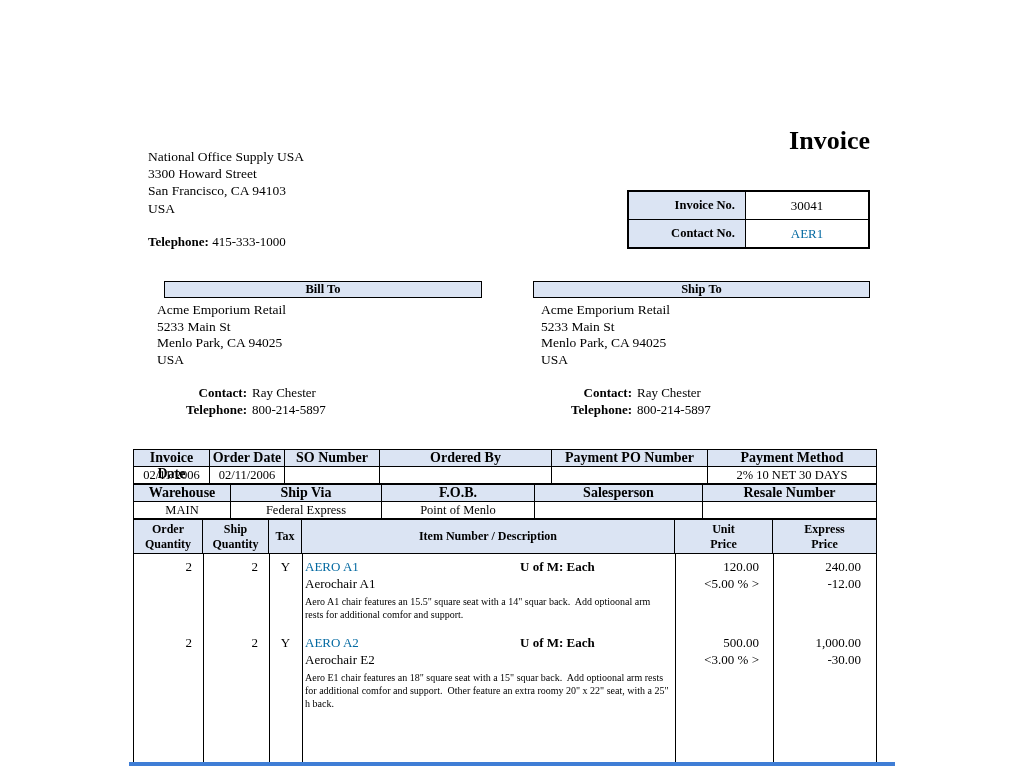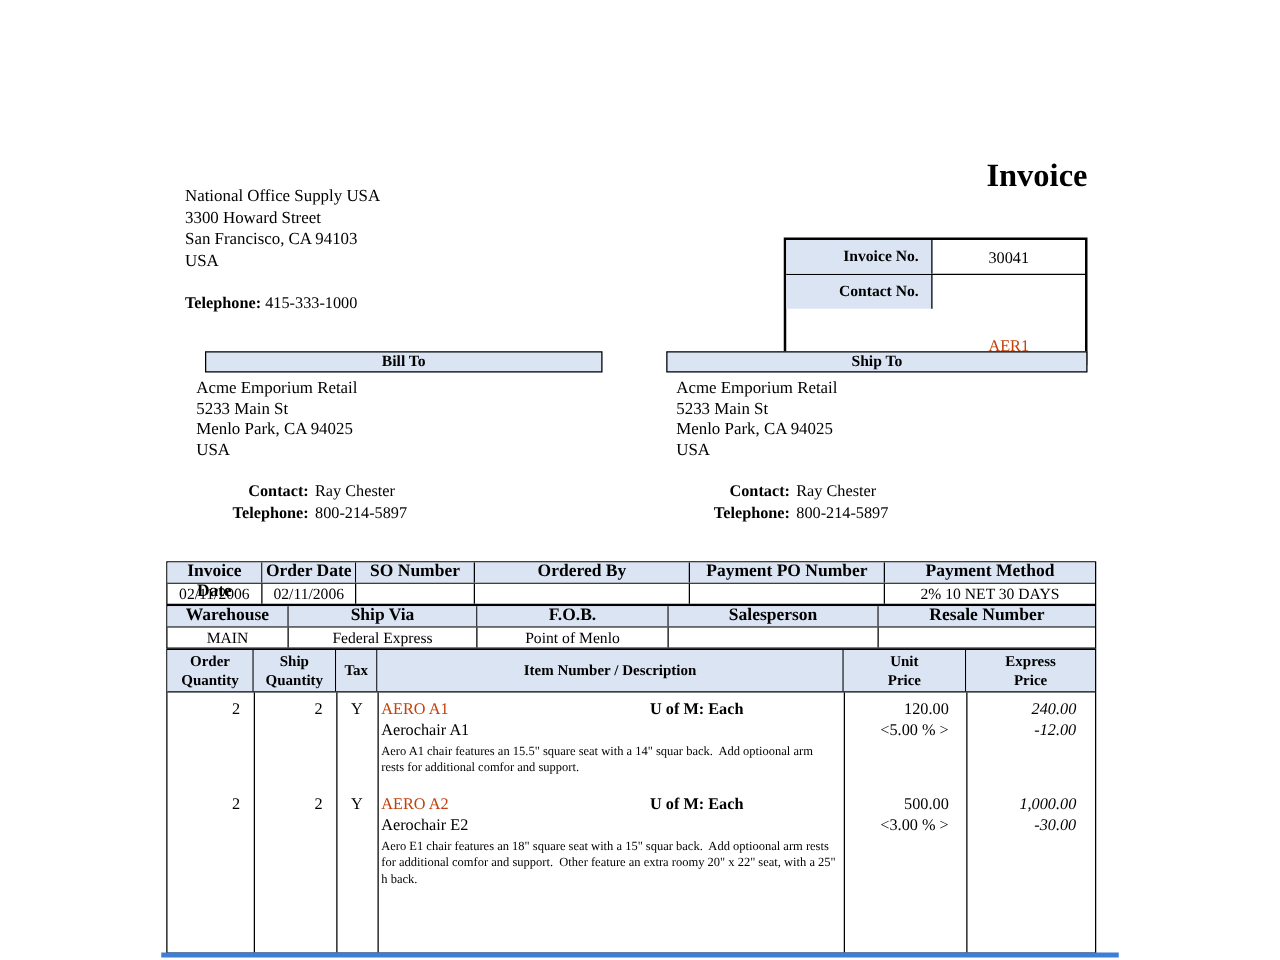--- a/index.html
+++ b/index.html
@@ -24,21 +24,21 @@
   
   .meta-table { position: absolute; left: 627px; top: 190px; width: 243px; border: 2px solid #000; }
   .meta-row { display: grid; grid-template-columns: 117px 1fr; }
   .meta-row + .meta-row { border-top: 1px solid #000; }
   .meta-label {
     background: #dbe4f3; font-weight: bold; font-size: 12.5px;
     text-align: right; padding-right: 10px; line-height: 27px; height: 27px;
     border-right: 1px solid #000;
   }
   .meta-value { text-align: center; font-size: 13px; line-height: 27px; height: 27px; }
-  .link { color: #c2410c; margin-top: 43px; }
+  .link { color: #0369a1; }
 
   
   .party-bar {
     position: absolute; top: 281px; height: 17px;
     background: #dbe4f3; border: 1px solid #000;
     font-weight: bold; font-size: 12.5px; text-align: center; line-height: 14px;
   }
   .bar-bill { left: 164px; width: 318px; }
   .bar-ship { left: 533px; width: 337px; }
   .party-addr { position: absolute; top: 302px; font-size: 13.5px; line-height: 16.5px; }
@@ -76,21 +76,21 @@
 
   .entry { position: absolute; left: 0; right: 0; display: grid; grid-template-columns: 69px 66px 33px 373px 98px 1fr; }
   .entry-1 { top: 4px; }
   .entry-2 { top: 80px; }
   .c-qty  { text-align: right; padding-right: 11px; font-size: 13px; line-height: 17px; }
   .c-tax  { text-align: center; font-size: 13px; line-height: 17px; }
   .c-desc { padding-left: 3px; font-size: 13px; line-height: 17px; position: relative; }
   .c-uom  { position: absolute; left: 218px; top: 0; font-size: 13px; font-weight: bold; }
   .c-longdesc { font-size: 10px; line-height: 13px; margin-top: 3px; padding-right: 6px; white-space: pre-wrap; }
   .c-unit { text-align: right; padding-right: 14px; font-size: 13px; line-height: 17px; }
-  .c-ext  { text-align: right; padding-right: 15px; font-size: 13px; line-height: 17px; font-style: italic; }
+  .c-ext  { text-align: right; padding-right: 15px; font-size: 13px; line-height: 17px; }
 
   .page-rule { position: absolute; left: 129px; top: 762px; width: 766px; height: 4px; background: #3f7ed6; }
 </style>
 </head>
 <body>
 
 <div class="company">
   <div>National Office Supply USA</div>
   <div>3300 Howard Street</div>
   <div>San Francisco, CA 94103</div>

